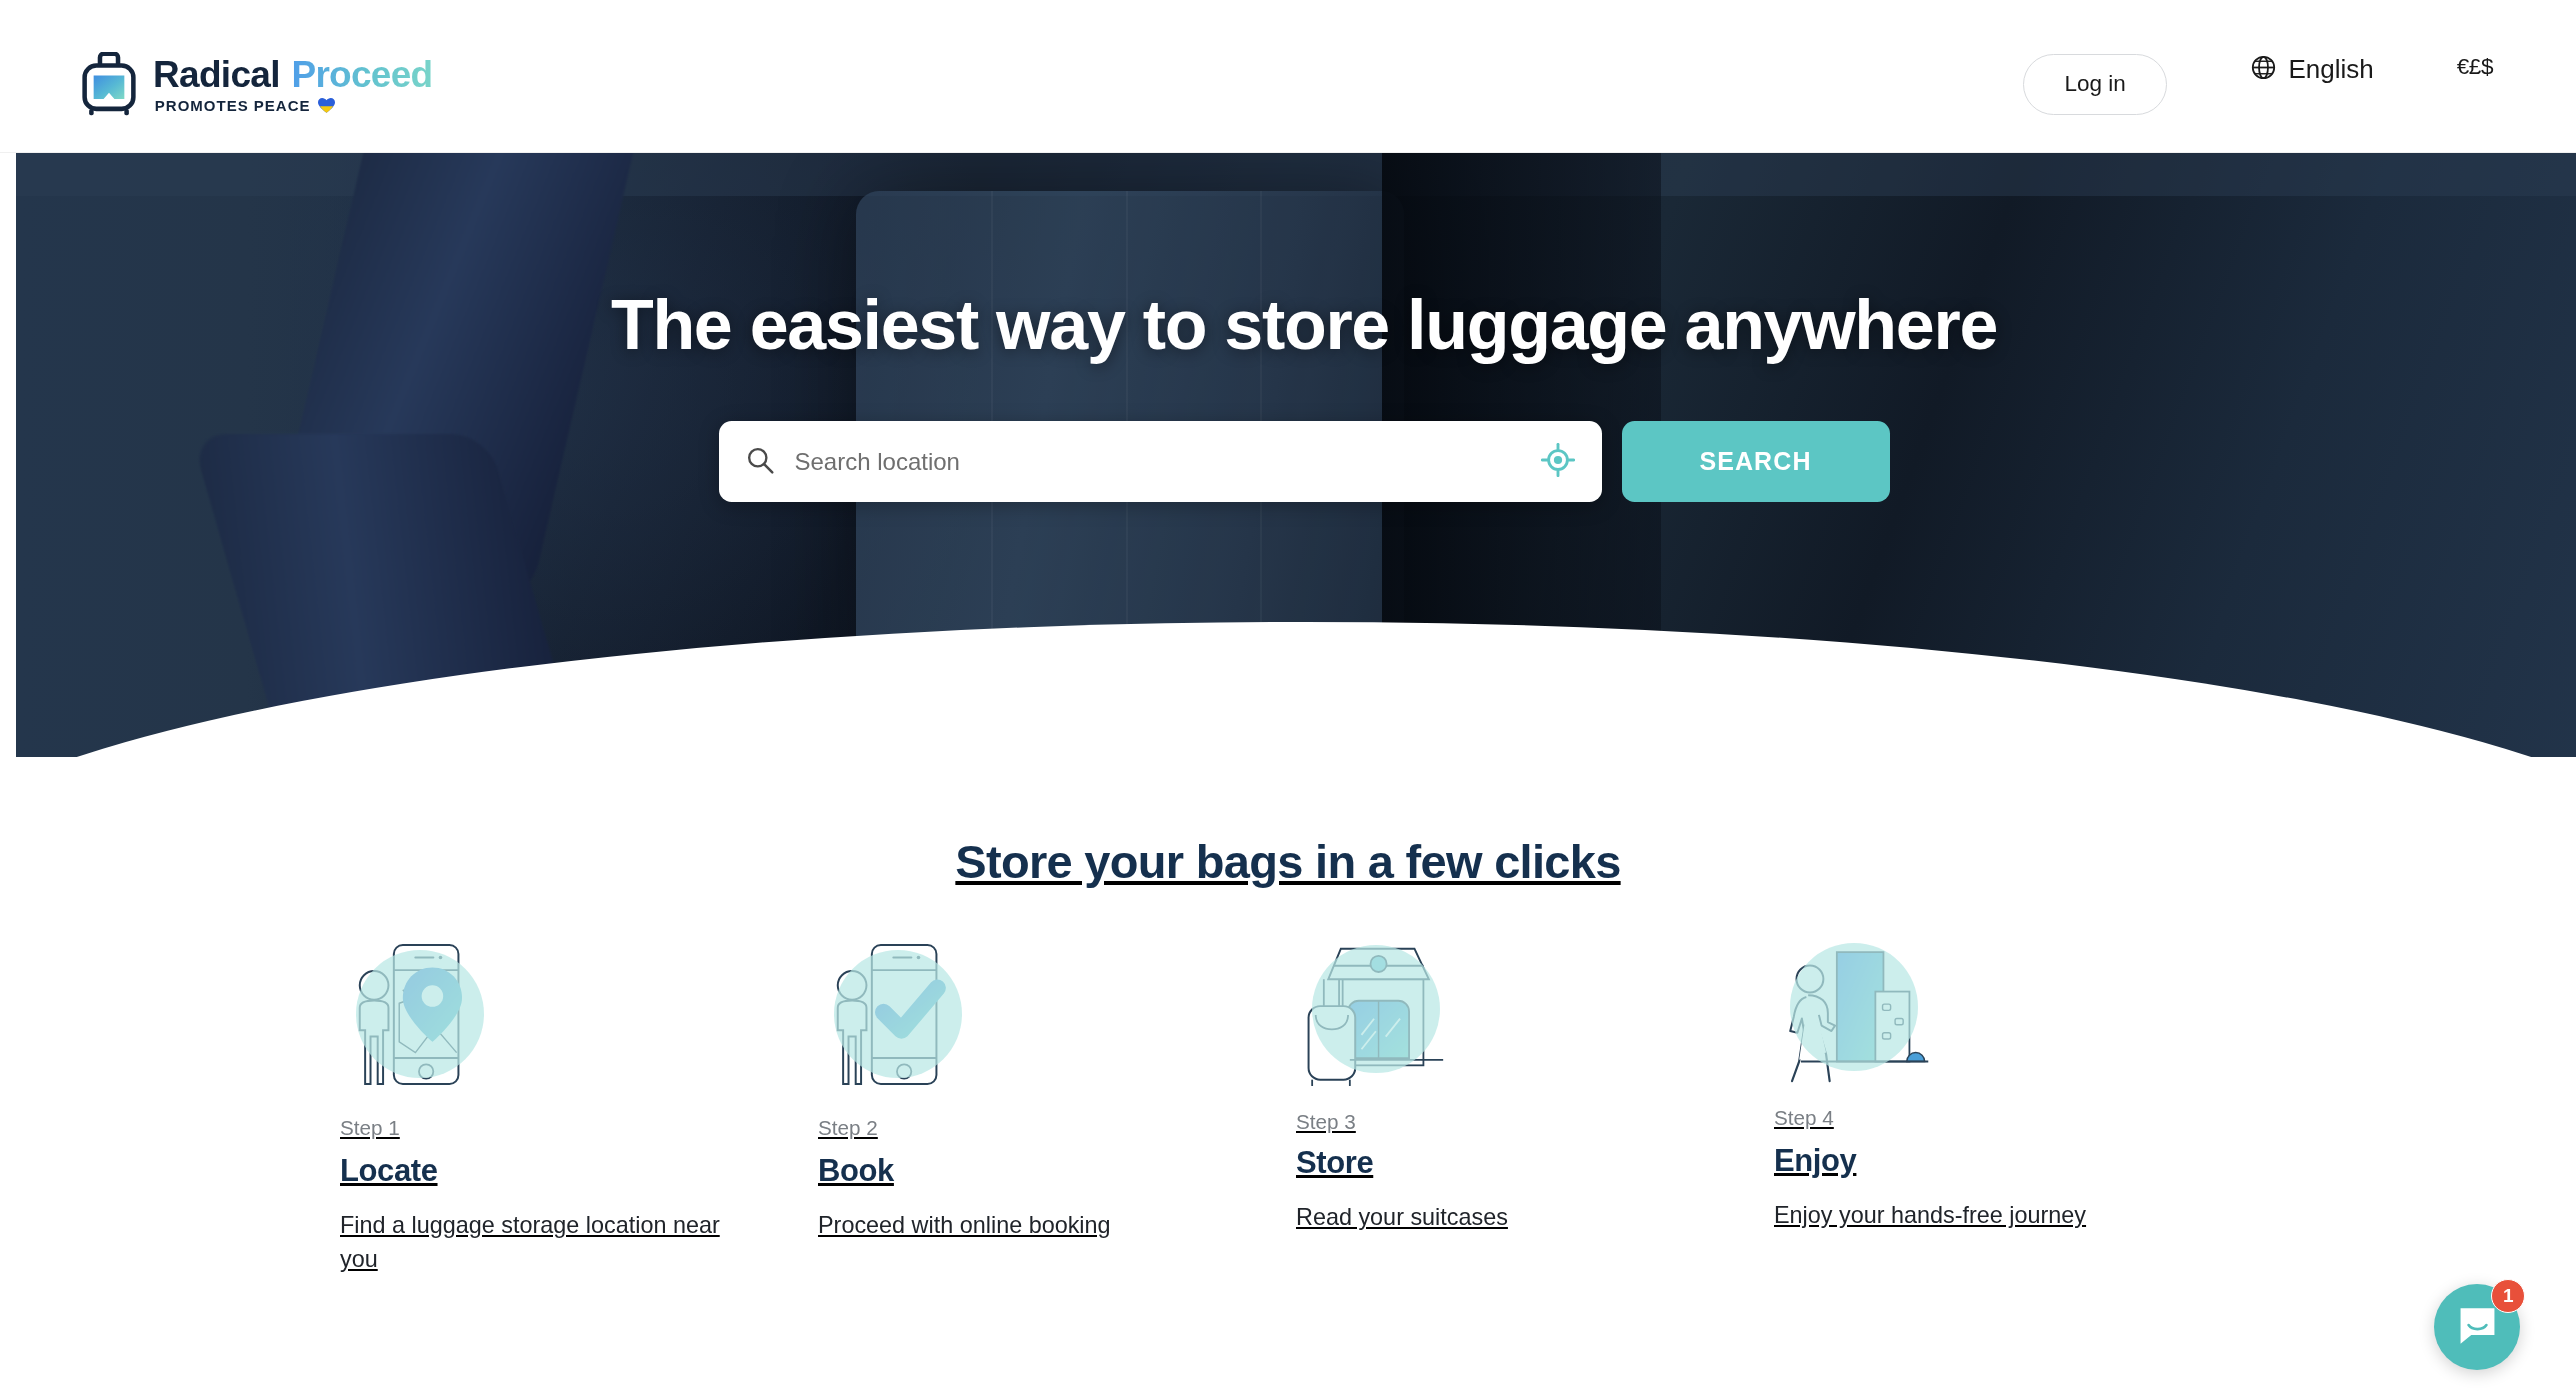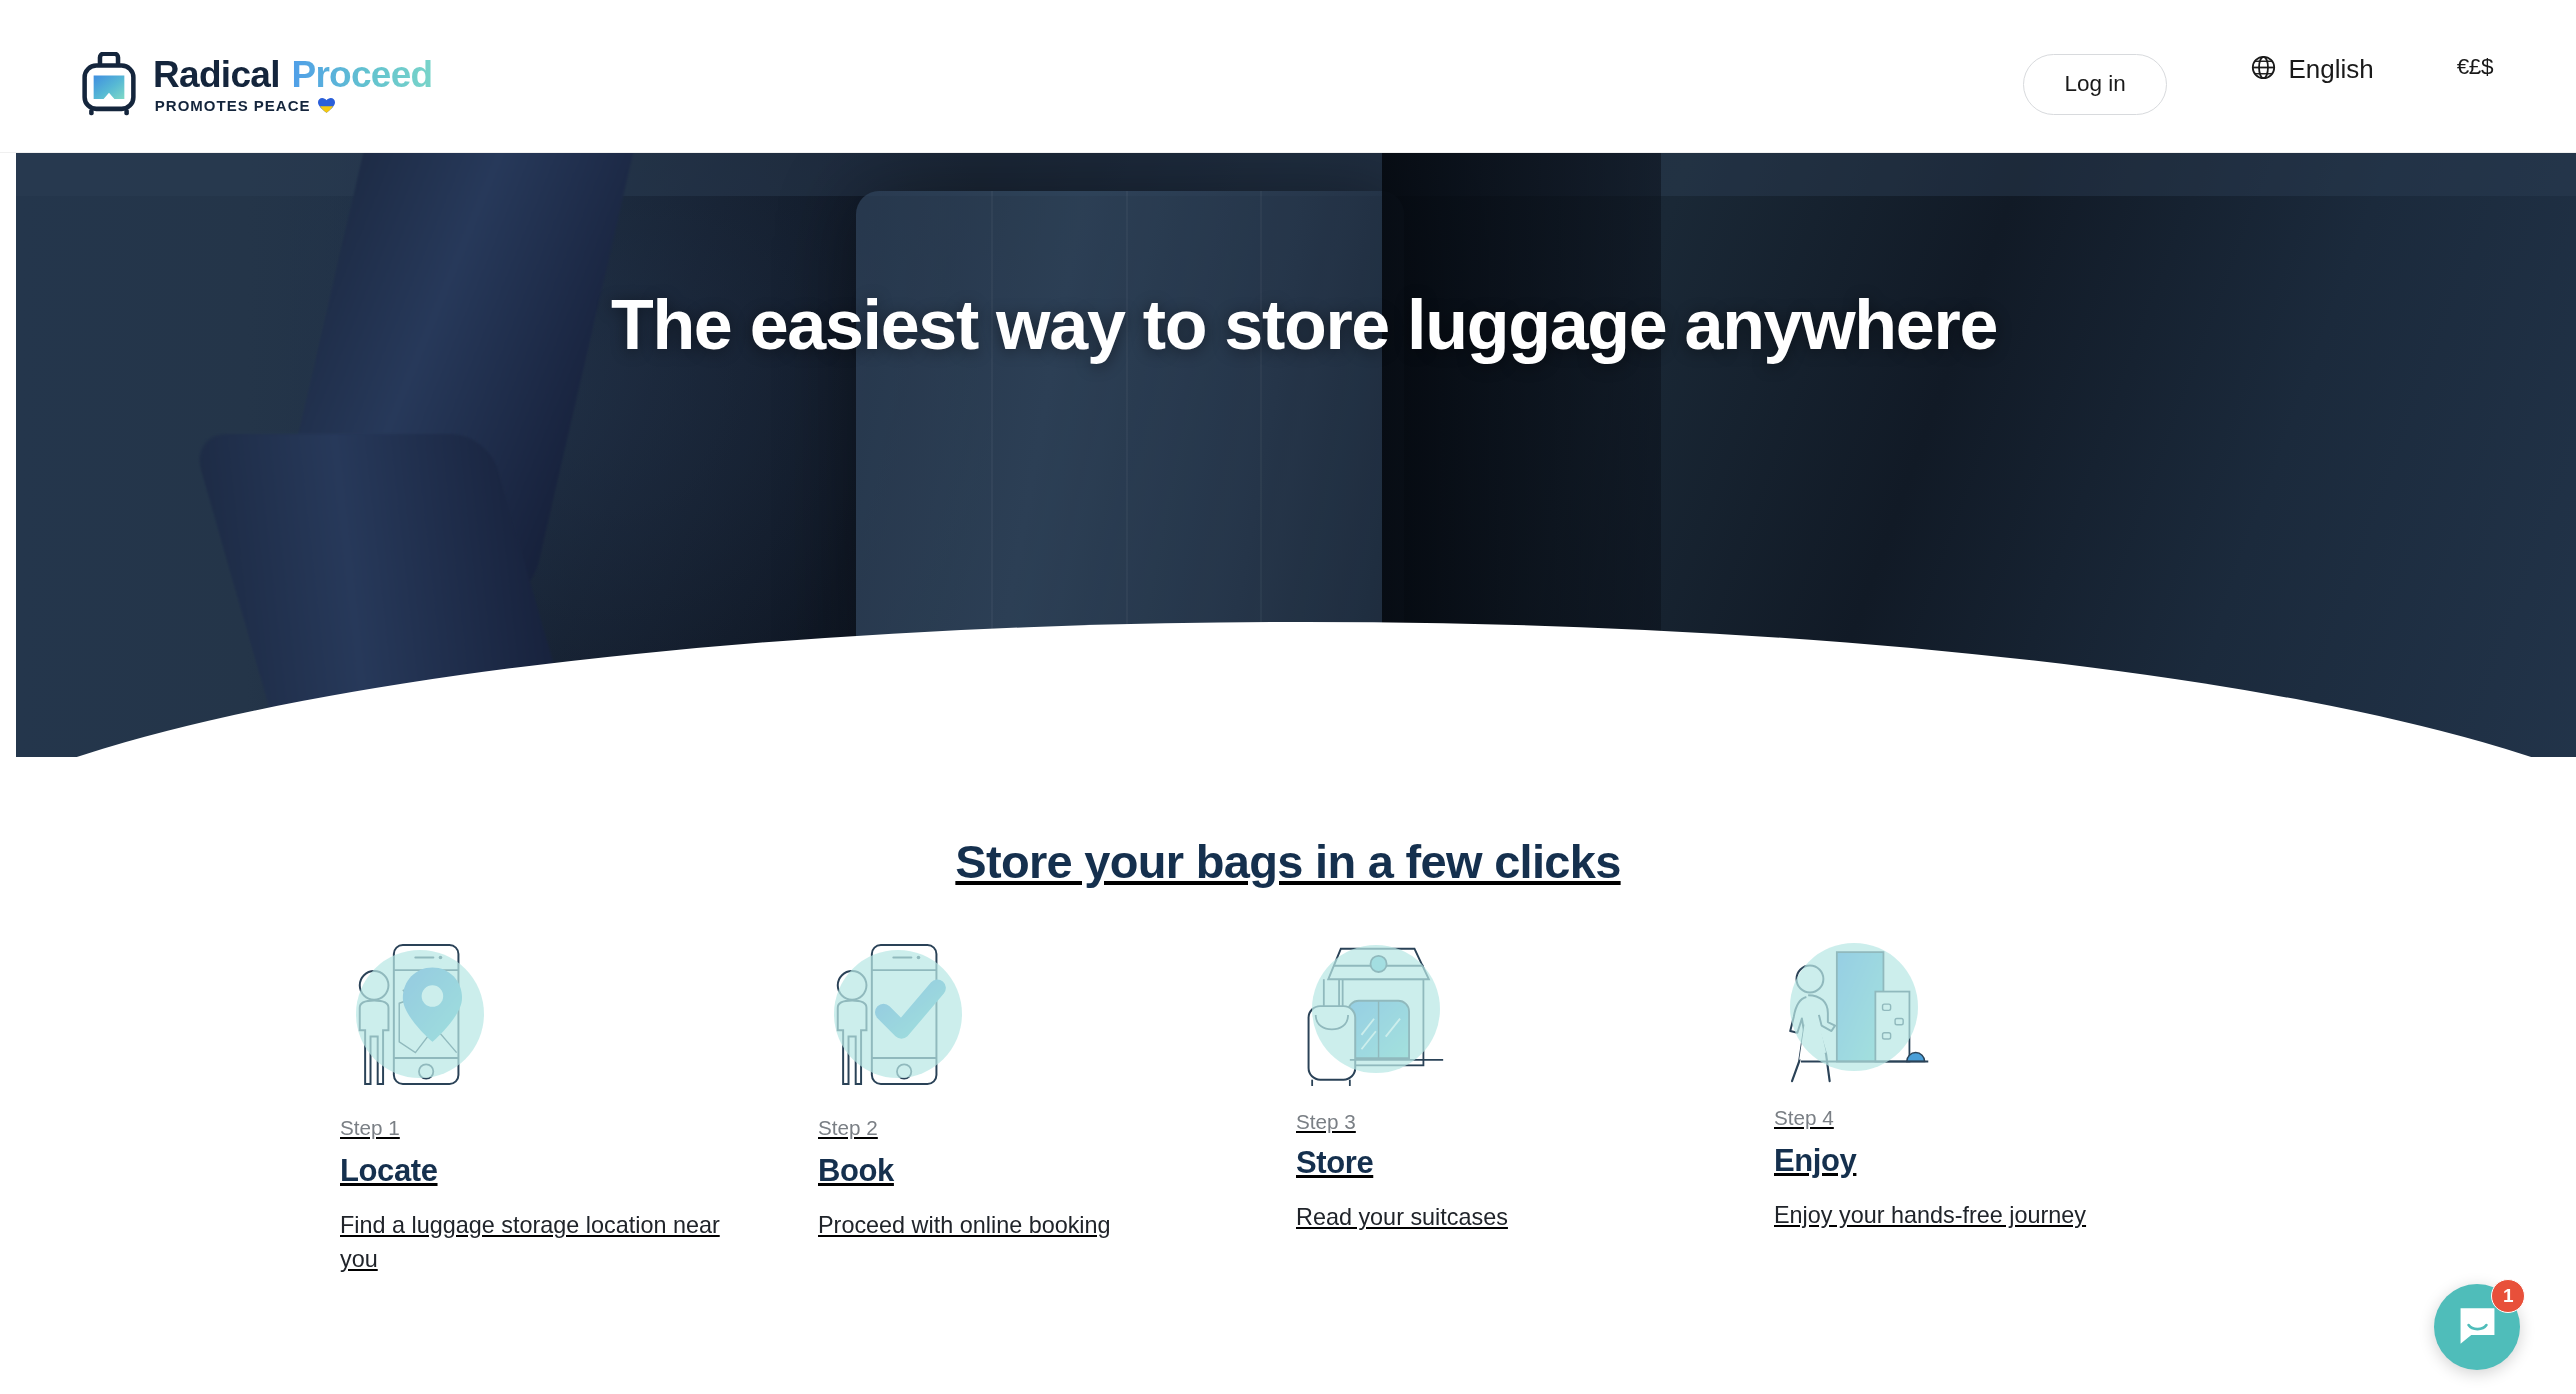--- a/index.html
+++ b/index.html
@@ -254,20 +254,42 @@
       </div>
       <div class="leg leg-a"></div>
       <div class="leg leg-b"></div>
       <div class="shoe"></div>
       <div class="hero-dark-panel"></div>
     </div>
 
     <div class="hero-content">
       <h1 class="hero-title">The easiest way to store luggage anywhere</h1>
 
+      <div class="search-row">
+        <div class="search-box">
+          <span>
+            <svg width="29" height="29" viewBox="0 0 32 32">
+              <circle cx="13" cy="13" r="9.5" fill="none" stroke="#4a4a4a" stroke-width="2.6"></circle>
+              <line x1="20" y1="20" x2="29" y2="29" stroke="#4a4a4a" stroke-width="2.8" stroke-linecap="round"></line>
+            </svg>
+          </span>
+          <input class="search-input" type="text" placeholder="Search location" value="" style="">
+          <span style="cursor:pointer;">
+            <svg width="34" height="34" viewBox="0 0 38 38">
+              <circle cx="19" cy="19" r="10.5" fill="none" stroke="#5cc6c4" stroke-width="3.2"></circle>
+              <circle cx="19" cy="19" r="4.6" fill="#5cc6c4"></circle>
+              <line x1="19" y1="1.5" x2="19" y2="7" stroke="#5cc6c4" stroke-width="3.2" stroke-linecap="round"></line>
+              <line x1="19" y1="31" x2="19" y2="36.5" stroke="#5cc6c4" stroke-width="3.2" stroke-linecap="round"></line>
+              <line x1="1.5" y1="19" x2="7" y2="19" stroke="#5cc6c4" stroke-width="3.2" stroke-linecap="round"></line>
+              <line x1="31" y1="19" x2="36.5" y2="19" stroke="#5cc6c4" stroke-width="3.2" stroke-linecap="round"></line>
+            </svg>
+          </span>
+        </div>
+        <button class="search-btn">SEARCH</button>
+      </div>
     </div>
 
     <div class="hero-curve"></div>
   </div>
 
   <div class="steps-sec">
     <h2 class="steps-title">Store your bags in a few clicks</h2>
 
     <div class="steps-grid">
 

